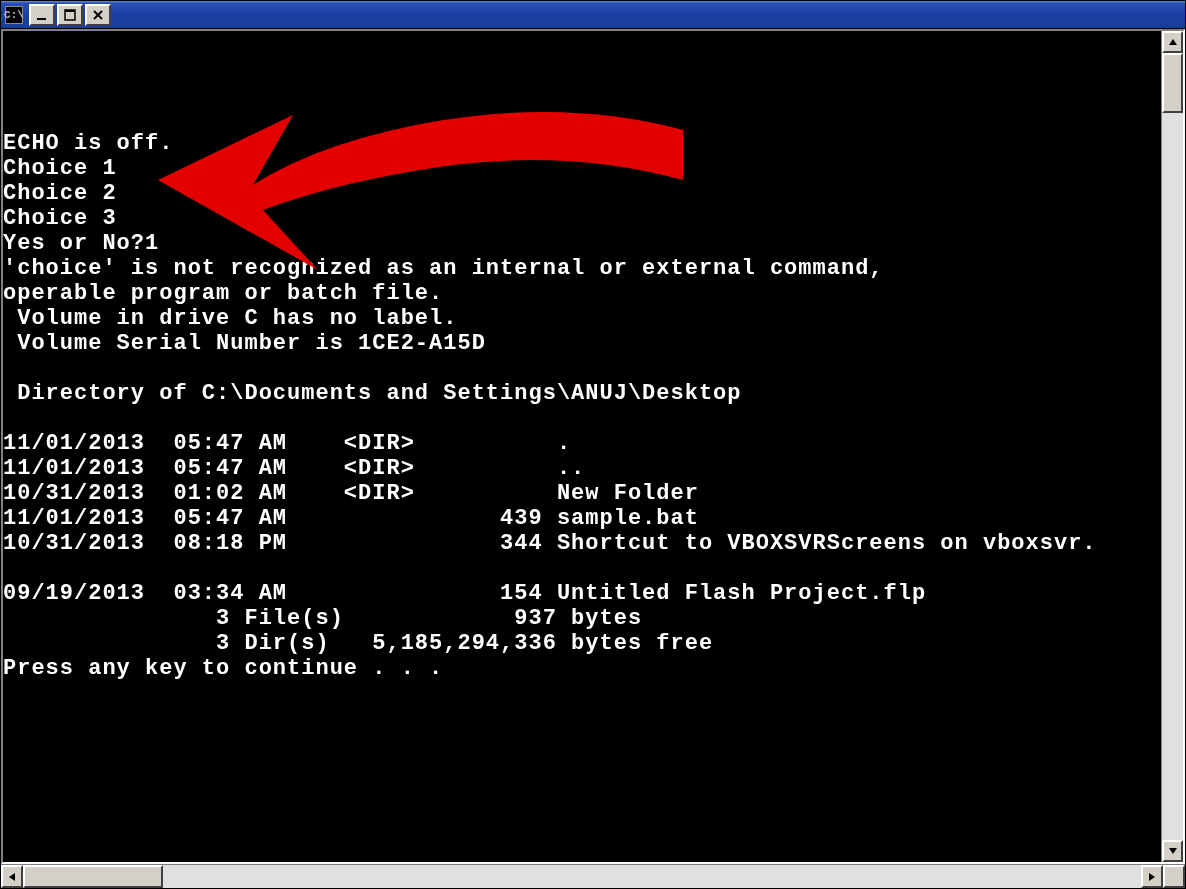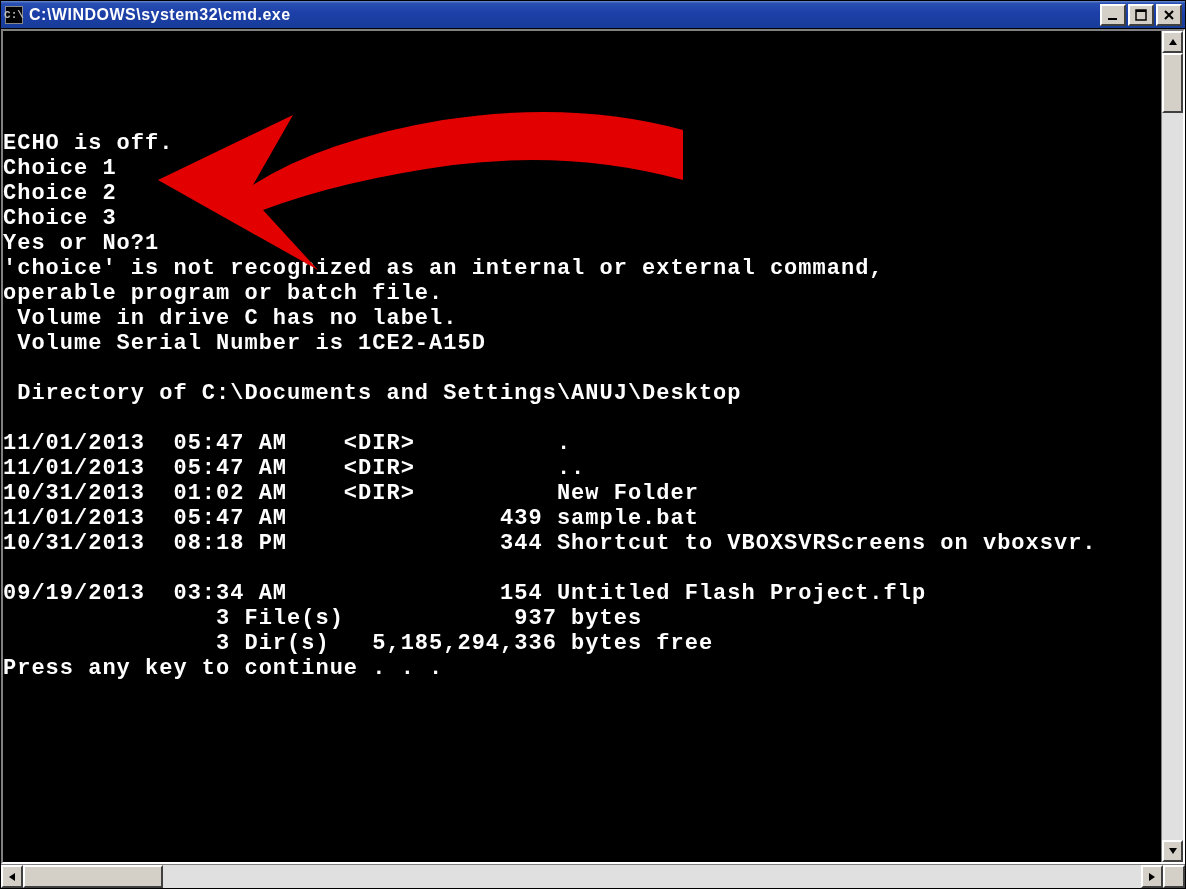--- a/index.html
+++ b/index.html
@@ -90,21 +90,20 @@
       left:140px; top:54px; width:540px; height:220px;
     }
   </style>
 </head>
 <body>
 
 <div class="window">
 
   <div class="title-bar">
     <div class="app-icon">C:\</div>
-    <div class="title-text">C:\WINDOWS\system32\cmd.exe</div>
     <div class="win-btns">
       <div class="win-btn">
         <svg viewBox="0 0 12 12">
           <rect x="1" y="9" width="9" height="2" fill="#000"></rect>
         </svg>
       </div>
       <div class="win-btn">
         <svg viewBox="0 0 12 12">
           <rect x="1" y="1" width="10" height="10" fill="none" stroke="#000" stroke-width="1.5"></rect>
           <rect x="1" y="1" width="10" height="2" fill="#000"></rect>

